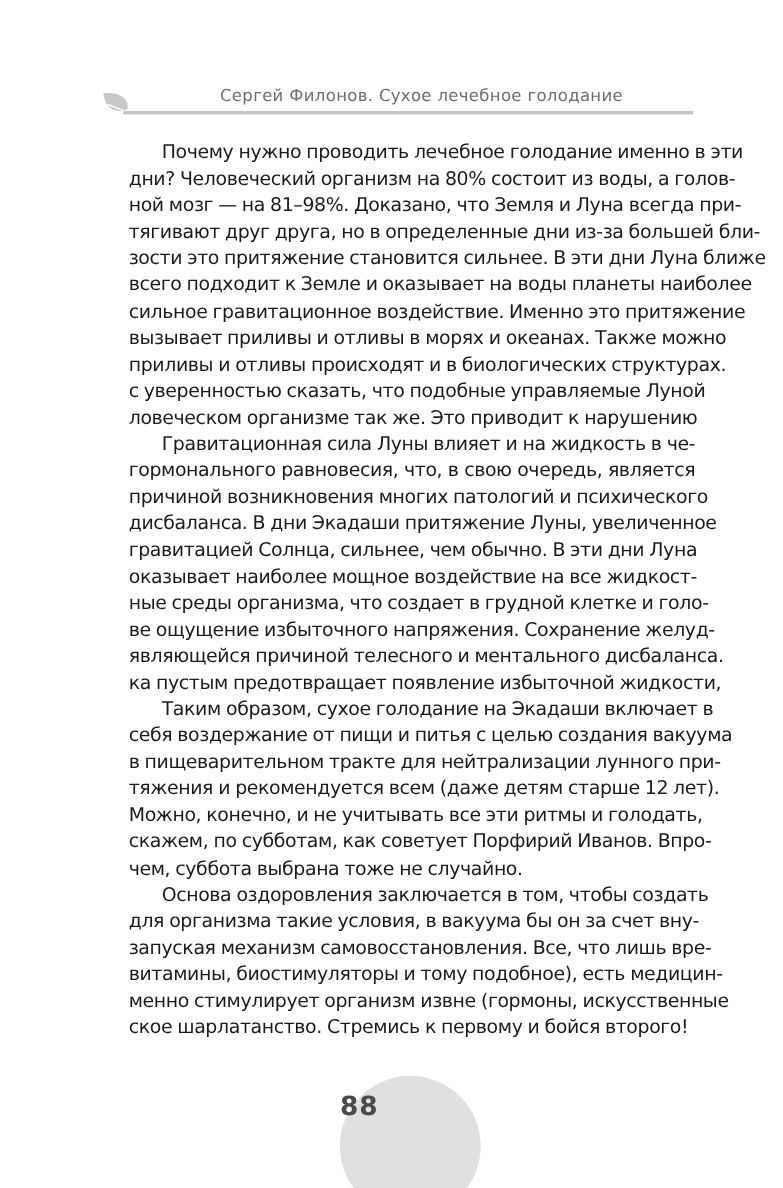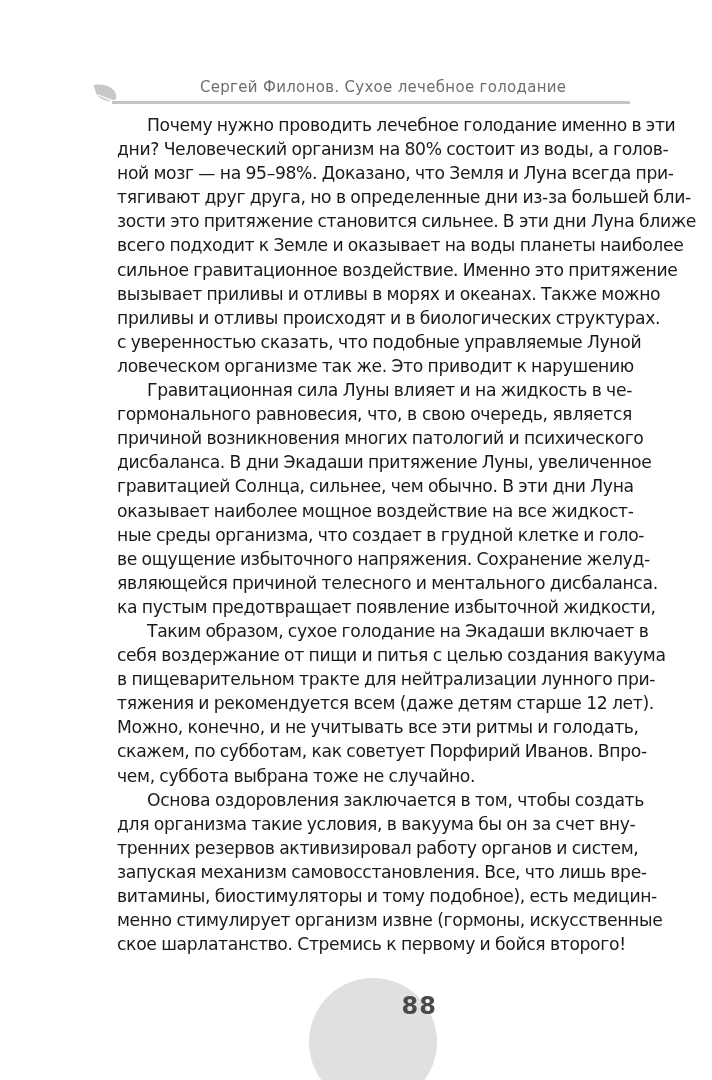--- a/index.html
+++ b/index.html
@@ -2,45 +2,45 @@
 <html><head>
 <meta charset="utf-8">
 <style>
   html, body { margin: 0; padding: 0; background: #ffffff; }
   body { width: 712px; height: 1080px; position: relative; overflow: hidden; }
   .header { position: absolute; left: 0; top: 70px; width: 712px; height: 40px; }
   .leaf { position: absolute; left: 92px; top: 83px; width: 30px; height: 22px; }
   .header-rule { position: absolute; left: 112px; top: 101px; width: 518px; height: 3px; background: #c4c4c4; }
   .header-title { position: absolute; left: 200px; top: 78px; width: 348px; text-align: center;
     font-family: "DejaVu Sans", sans-serif; font-size: 15px; color: #6d6d6d; letter-spacing: 0.3px; white-space: nowrap; }
-  .body-text { position: absolute; left: 117px; top: 113px; width: 515px;
+  .body-text { position: absolute; left: 117px; top: 127px; width: 515px;
     font-family: "DejaVu Sans", sans-serif; font-size: 17.2px; line-height: 24.1px; color: #1a1a1a; }
   .line { display: block; text-align: justify; text-align-last: justify; white-space: nowrap; height: 24.1px; letter-spacing: -0.35px; word-spacing: -0.5px; }
   .line.indent { padding-left: 30px; }
   .line.last { text-align-last: left; }
   .page-circle { position: absolute; left: 309px; top: 978px; width: 128px; height: 128px; border-radius: 50%; background: #e0e0e0; }
-  .page-number { position: absolute; left: 309px; top: 992px; width: 128px; text-align: right;
+  .page-number { position: absolute; left: 309px; top: 992px; width: 128px; text-align: left;
     font-family: "DejaVu Sans", sans-serif; font-size: 24px; font-weight: bold; color: #4a4a4a; letter-spacing: 1px; }
 </style>
 </head>
 <body>
 
 <div class="header"></div>
 <svg class="leaf" viewBox="0 0 30 22">
   <path d="M2 2 C 14 0, 26 6, 24 16 C 18 20, 8 18, 4 10 C 3 7, 2 4, 2 2 Z" fill="#c8c8c8"></path>
   <path d="M6 12 C 12 14, 20 18, 28 20" stroke="#ffffff" stroke-width="1.2" fill="none"></path>
 </svg>
 <div class="header-rule"></div>
 <div class="header-title">Сергей Филонов. Сухое лечебное голодание</div>
 
 <div class="body-text">
   <div>
     <span class="line indent">Почему нужно проводить лечебное голодание именно в эти</span>
     <span class="line">дни? Человеческий организм на 80% состоит из воды, а голов-</span>
-    <span class="line">ной мозг — на 95–98%. Доказано, что Земля и Луна всегда при-</span>
+    <span class="line">ной мозг — на 81–98%. Доказано, что Земля и Луна всегда при-</span>
     <span class="line">тягивают друг друга, но в определенные дни из-за большей бли-</span>
     <span class="line">зости это притяжение становится сильнее. В эти дни Луна ближе</span>
     <span class="line">всего подходит к Земле и оказывает на воды планеты наиболее</span>
     <span class="line">сильное гравитационное воздействие. Именно это притяжение</span>
     <span class="line">вызывает приливы и отливы в морях и океанах. Также можно</span>
     <span class="line">приливы и отливы происходят и в биологических структурах.</span>
     <span class="line">с уверенностью сказать, что подобные управляемые Луной</span>
   </div>
   <div>
     <span class="line">ловеческом организме так же. Это приводит к нарушению</span>
@@ -60,21 +60,20 @@
     <span class="line">себя воздержание от пищи и питья с целью создания вакуума</span>
     <span class="line">в пищеварительном тракте для нейтрализации лунного при-</span>
     <span class="line">тяжения и рекомендуется всем (даже детям старше 12 лет).</span>
     <span class="line">Можно, конечно, и не учитывать все эти ритмы и голодать,</span>
     <span class="line">скажем, по субботам, как советует Порфирий Иванов. Впро-</span>
     <span class="line last">чем, суббота выбрана тоже не случайно.</span>
   </div>
   <div>
     <span class="line indent">Основа оздоровления заключается в том, чтобы создать</span>
     <span class="line">для организма такие условия, в вакуума бы он за счет вну-</span>
-    <span class="line">тренних резервов активизировал работу органов и систем,</span>
     <span class="line">запуская механизм самовосстановления. Все, что лишь вре-</span>
     <span class="line">витамины, биостимуляторы и тому подобное), есть медицин-</span>
     <span class="line">менно стимулирует организм извне (гормоны, искусственные</span>
     <span class="line last">ское шарлатанство. Стремись к первому и бойся второго!</span>
   </div>
 </div>
 
 <div class="page-circle"></div>
 <div class="page-number">88</div>
 

